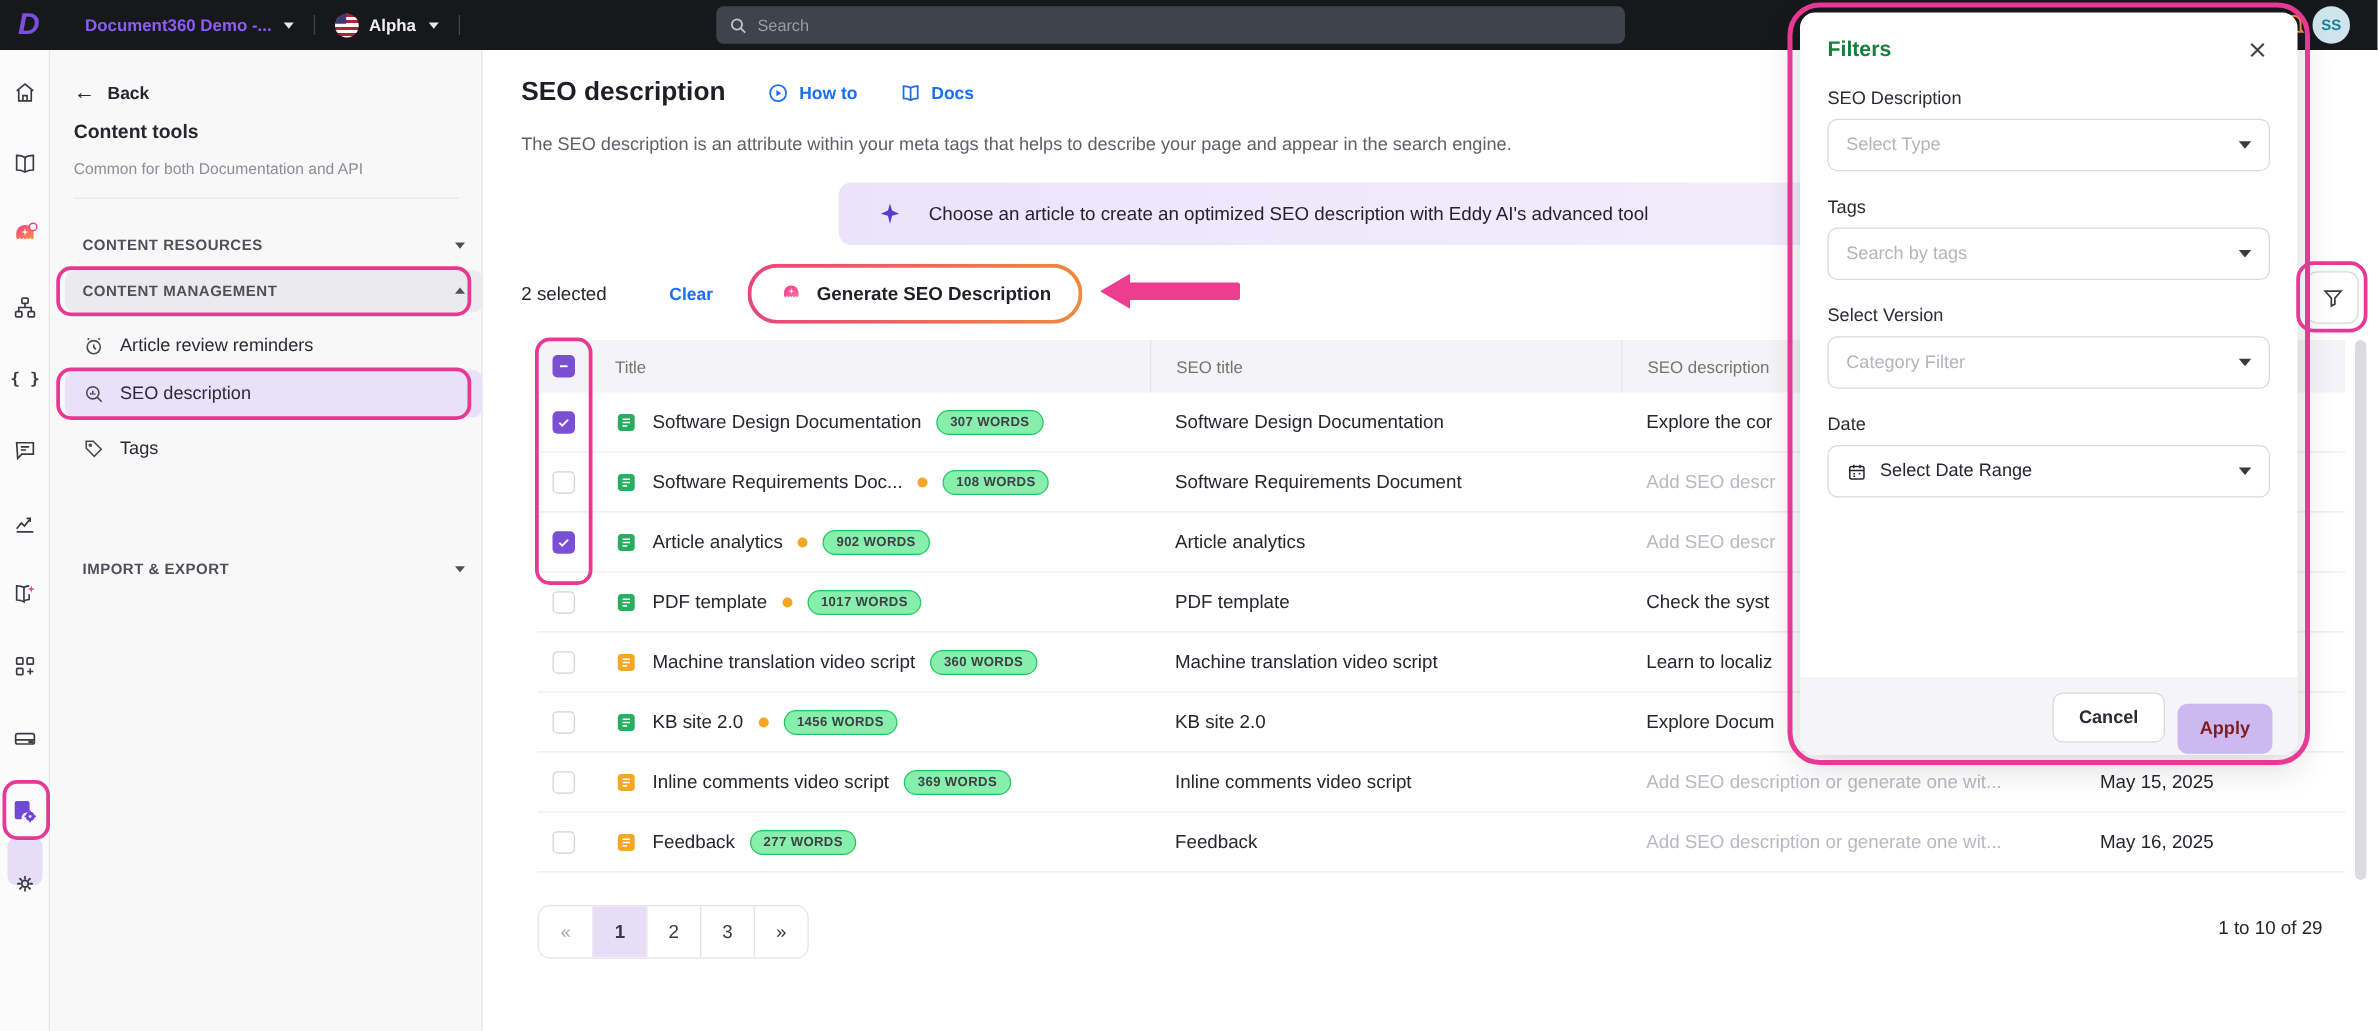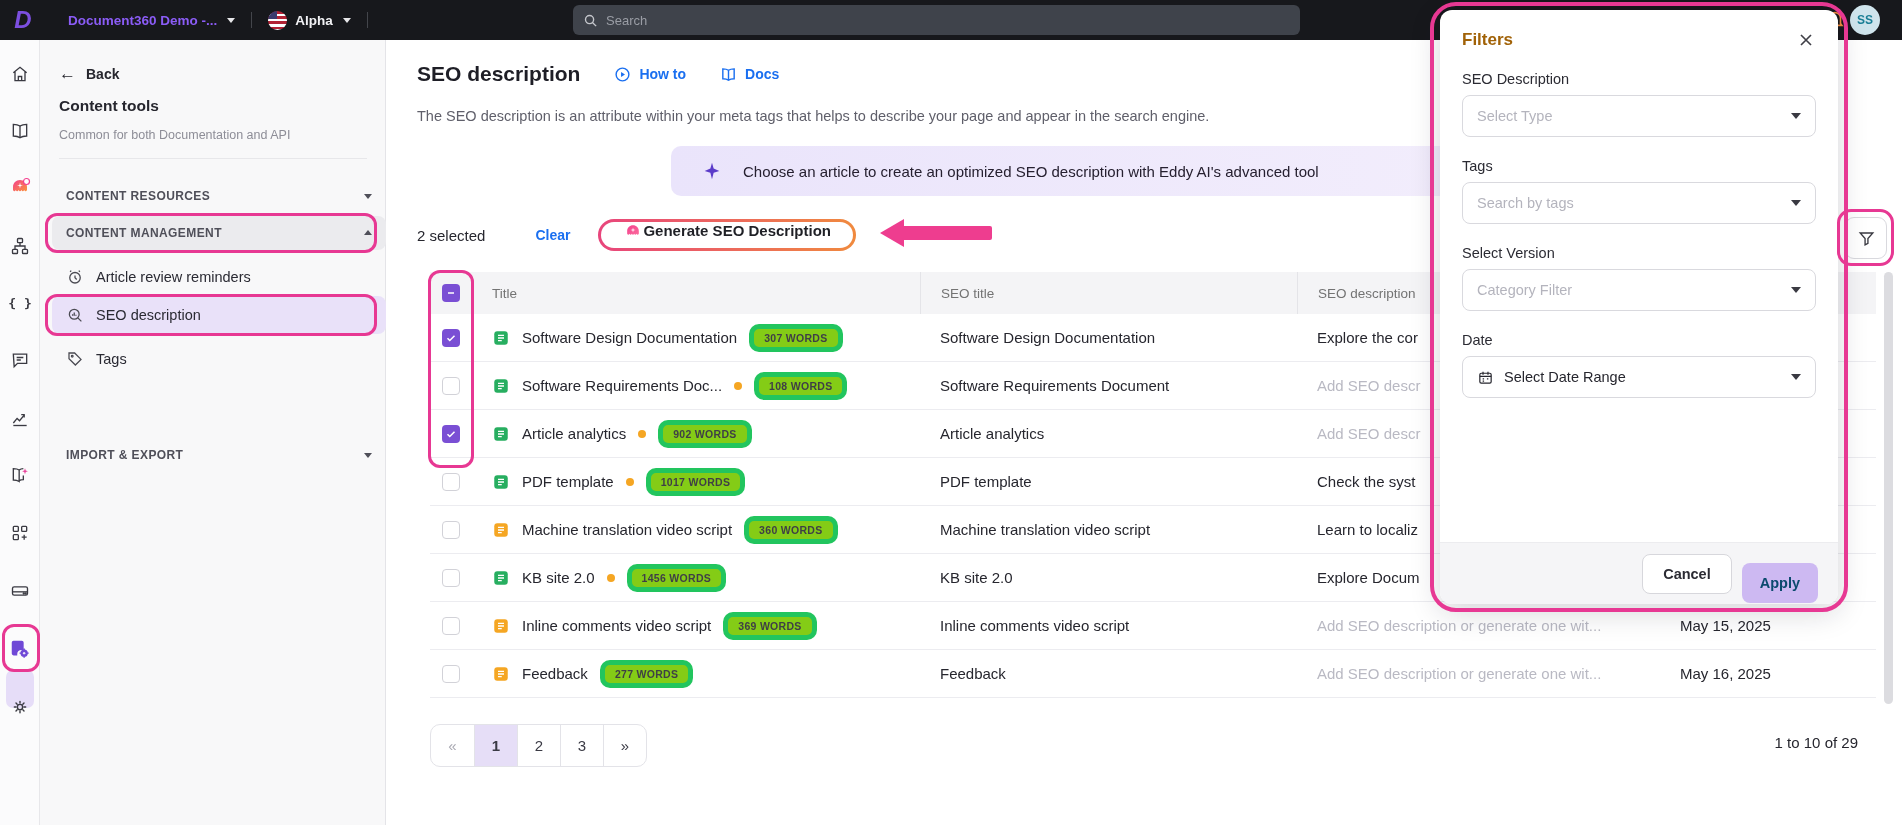--- a/index.html
+++ b/index.html
@@ -61,22 +61,22 @@
   .page-head { position:absolute; left:31px; top:22px; display:flex; align-items:center; gap:34px; }
   .page-title { font-size:21px; font-weight:700; color:#1e1e26; }
   .head-link { display:flex; align-items:center; gap:8px; color:#1a6ff0; font-size:14px; font-weight:700; cursor:pointer; }
   .page-desc { position:absolute; left:31px; top:68px; font-size:14.5px; color:#5f5f6a; }
   .banner { position:absolute; left:285px; top:106px; width:792px; height:50px; border-radius:10px;
     background:linear-gradient(90deg,#eae4fb,#f2edfc); display:flex; align-items:center; gap:20px;
     padding:0 30px; font-size:15px; color:#262030; z-index:1; }
   .sel-row { position:absolute; left:31px; top:173px; height:44px; display:flex; align-items:center; }
   .sel-count { font-size:15px; color:#26262e; }
   .clear-link { color:#1a6ff0; font-size:14px; font-weight:700; margin-left:50px; cursor:pointer; }
-  .gen-btn { margin-left:28px; height:32px; padding:0 22px; border-radius:24px; display:flex; align-items:flex-start;
-    font-size:15px; font-weight:700; color:#1f2026; cursor:pointer; border:3px solid transparent;
+  .gen-btn { margin-left:28px; height:48px; padding:0 22px; border-radius:24px; display:flex; align-items:center;
+    gap:10px; font-size:15px; font-weight:700; color:#1f2026; cursor:pointer; border:3px solid transparent;
     background:linear-gradient(#fff,#fff) padding-box, linear-gradient(90deg,#e8457c,#f08a3e) border-box; }
 
   
   .ann-arrow { position:absolute; left:494px; top:179px; width:116px; height:28px; z-index:60; pointer-events:none; }
   .ann-arrow .head { position:absolute; left:0; top:0; width:0; height:0;
     border:14px solid transparent; border-right:24px solid #ee3d8f; border-left:none; }
   .ann-arrow .shaft { position:absolute; left:22px; top:7px; width:90px; height:14px; background:#ee3d8f; border-radius:2px; }
 
   
   .table { position:absolute; left:44px; top:232px; width:1446px; }
@@ -85,56 +85,56 @@
   .thead .hcell { padding-left:20px; height:100%; display:flex; align-items:center; }
   .thead .hdiv { border-left:1px solid #e4e4e8; }
   .trow { display:grid; grid-template-columns:42px 448px 377px 363px 1fr; height:48px; align-items:center;
     border-bottom:1px solid #ececf0; font-size:15px; }
   .ccheck { display:flex; align-items:center; justify-content:center; }
   .cb { width:18px; height:18px; border-radius:4px; display:flex; align-items:center; justify-content:center; cursor:pointer; }
   .cb.on { background:#7a4fd4; }
   .cb.off { background:#fff; border:1.5px solid #d2d2d8; }
   .ctitle { display:flex; align-items:center; gap:12px; padding-left:20px; color:#26262e; }
   .dot { width:8px; height:8px; border-radius:50%; background:#f5a623; flex:0 0 auto; }
-  .pill { border:5px solid #22c55e; background:#84cc16; border-radius:10px; padding:3px 10px;
+  .pill { border:1px solid #22c55e; background:#86efac; border-radius:10px; padding:3px 10px;
     font-size:10.5px; font-weight:700; color:#3f3f46; letter-spacing:.3px; white-space:nowrap; }
   .cseotitle, .cseodesc, .cdate { padding-left:20px; white-space:nowrap; overflow:hidden; color:#26262e; }
   .muted { color:#b9b9c3; }
   .doc { flex:0 0 auto; }
   .doc.green { color:#27ae60; } .doc.orange { color:#f5a623; }
 
   
   .pager { position:absolute; left:44px; top:684px; display:flex; border:1px solid #e3e3e8; border-radius:10px;
     overflow:hidden; background:#fff; }
   .pcell { width:43px; height:41px; display:flex; align-items:center; justify-content:center; font-size:15px;
     color:#3a3a44; border-left:1px solid #e3e3e8; cursor:pointer; }
   .pcell:first-child { border-left:none; color:#a9a9b2; }
   .pcell.cur { background:#e6def7; font-weight:600; }
   .range { position:absolute; right:44px; top:694px; font-size:15px; color:#26262e; }
 
   
   .fpanel { position:absolute; left:1440px; top:10px; width:398px; height:594px; background:#fff;
     border-radius:12px; box-shadow:0 8px 30px rgba(20,20,40,.18); z-index:40; padding:20px 22px 0; }
   .fhead { display:flex; align-items:center; justify-content:space-between; }
-  .ftitle { font-size:17px; font-weight:700; color:#a16207; }
+  .ftitle { font-size:17px; font-weight:700; color:#15803d; }
   .fclose { cursor:pointer; color:#3f3f47; display:flex; }
   .fgroup { margin-top:21px; }
   .flabel { font-size:14.5px; color:#2b2b33; margin-bottom:8px; }
   .fselect { height:42px; border:1px solid #d9d9de; border-radius:8px; display:flex; align-items:center;
     padding:0 14px; justify-content:space-between; cursor:pointer; background:#fff; }
   .fselect .ph { font-size:14.5px; color:#b4b4bd; }
   .fselect .ph.dark { color:#26262e; display:flex; align-items:center; gap:10px; }
   .fcaret { width:0; height:0; border:5px solid transparent; border-top:6px solid #3a3a42; margin-top:5px; }
   .ffoot { position:absolute; left:0; bottom:0; width:398px; height:62px; background:#f5f5f7;
     border-top:1px solid #ececef; border-radius:0 0 12px 12px; display:flex; align-items:center;
     justify-content:flex-end; gap:10px; padding:0 20px; }
   .btn-cancel { height:40px; padding:0 20px; background:#fff; border:1px solid #d7d7dc; border-radius:8px;
     font-size:14.5px; font-weight:700; color:#2b2b33; cursor:pointer; font-family:"Liberation Sans",sans-serif; }
   .btn-apply { height:40px; padding:0 18px; background:#cdb9f2; border:none; border-radius:8px;
-    font-size:14.5px; font-weight:700; color:#0c4a6e; cursor:default; font-family:"Liberation Sans",sans-serif;margin-top:19px; }
+    font-size:14.5px; font-weight:700; color:#7f1d1d; cursor:default; font-family:"Liberation Sans",sans-serif;margin-top:19px; }
 
   
   .funnel-btn { position:absolute; left:1845px; top:217px; width:42px; height:42px; background:#fff;
     border:1px solid #d9d9de; border-radius:9px; display:flex; align-items:center; justify-content:center;
     cursor:pointer; z-index:30; }
   .vscroll { position:absolute; left:1884px; top:272px; width:9px; height:432px; background:#dcdce0;
     border-radius:5px; z-index:10; }
 
   
   .ann { position:absolute; border:3.5px solid #e73893; border-radius:12px; pointer-events:none; z-index:60; }

